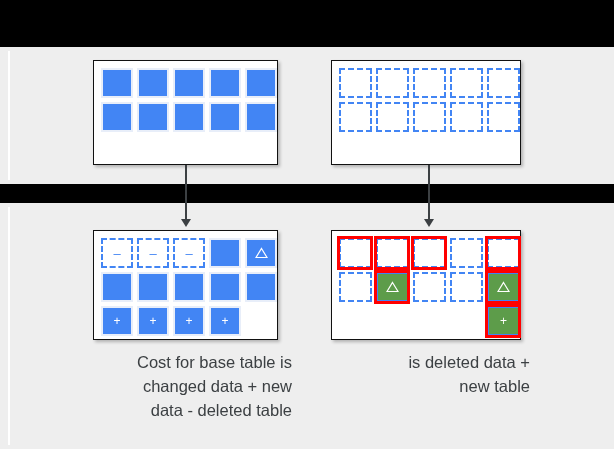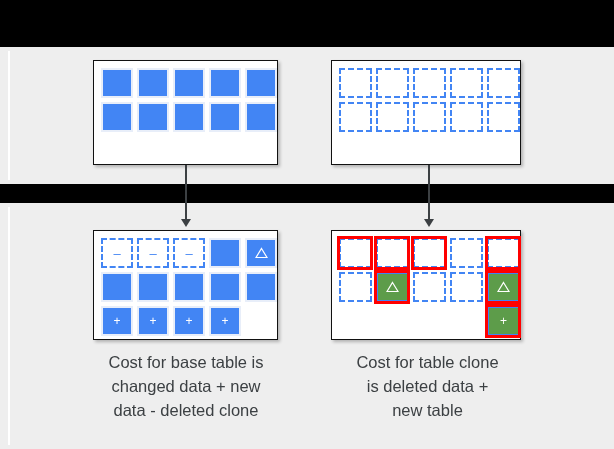--- a/index.html
+++ b/index.html
@@ -114,21 +114,21 @@
     position: absolute;
     width: 0; height: 0;
     border-left: 5px solid transparent;
     border-right: 5px solid transparent;
     border-top: 8px solid #3c4043;
   }
 
   
   .caption {
     position: absolute;
-    text-align: center;
+    text-align: right;
     color: #3c4043;
     font-size: 16.5px;
     line-height: 24px;
     font-family: "Liberation Sans", sans-serif;
   }
   #caption-base  { left: 80px;  top: 350px; width: 212px; }
   #caption-clone { left: 325px; top: 350px; width: 205px; }
 </style>
 </head>
 <body>
@@ -255,20 +255,19 @@
   <div class="red-outline" style="left:79px; top:5px;  width:36px; height:34px;"></div>
   <div class="red-outline" style="left:153px;top:5px;  width:36px; height:34px;"></div>
   <div class="red-outline" style="left:42px; top:39px; width:36px; height:34px;"></div>
   <div class="red-outline" style="left:153px;top:39px; width:36px; height:34px;"></div>
   <div class="red-outline" style="left:153px;top:73px; width:36px; height:34px;"></div>
 </div>
 
 <div class="caption" id="caption-base">
   <div>Cost for base table is</div>
   <div>changed data + new</div>
-  <div>data - deleted clone</div>
+  <div>data - deleted table</div>
 </div>
 
 <div class="caption" id="caption-clone">
-  <div>Cost for table clone</div>
   <div>is deleted data +</div>
   <div>new table</div>
 </div>
 
 </body></html>

